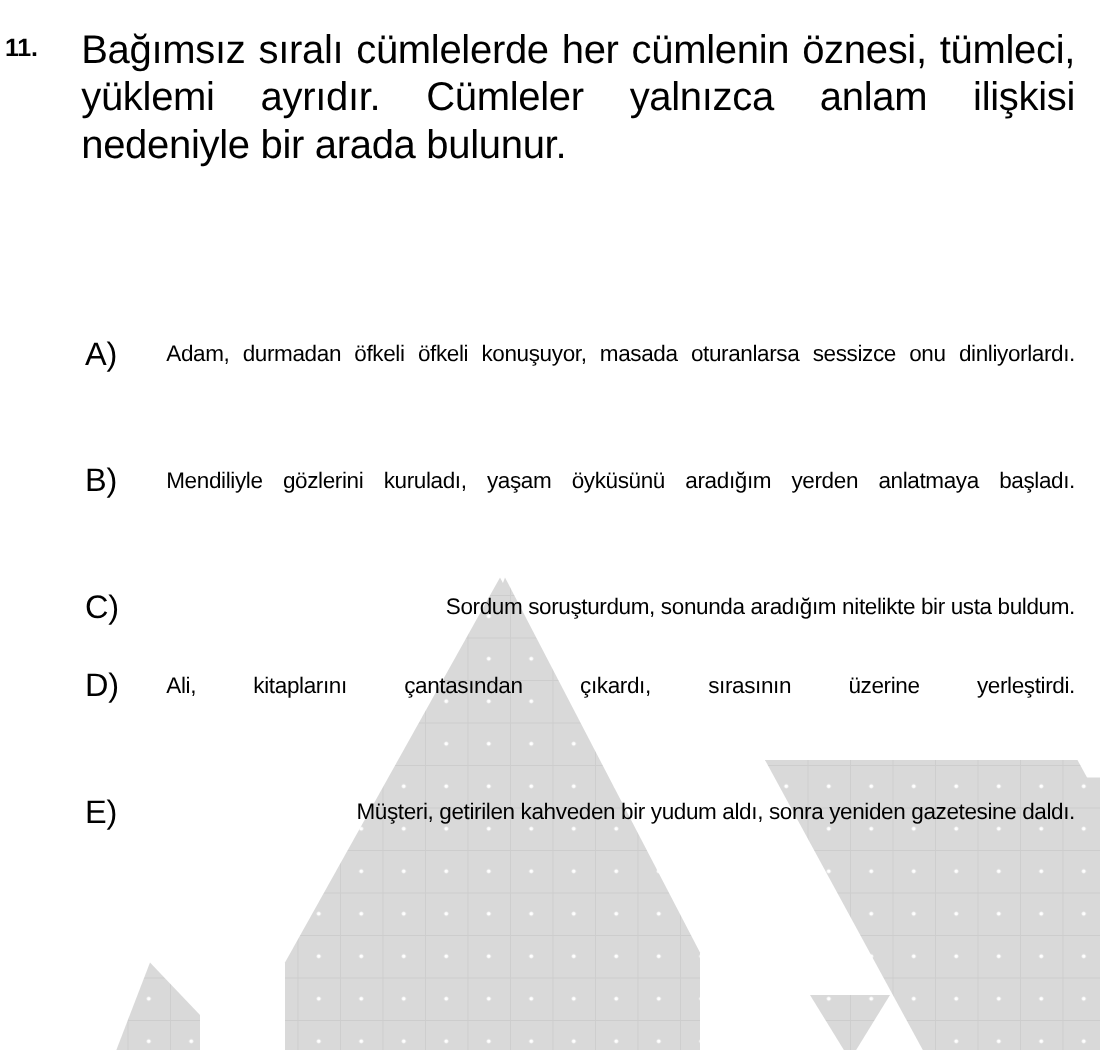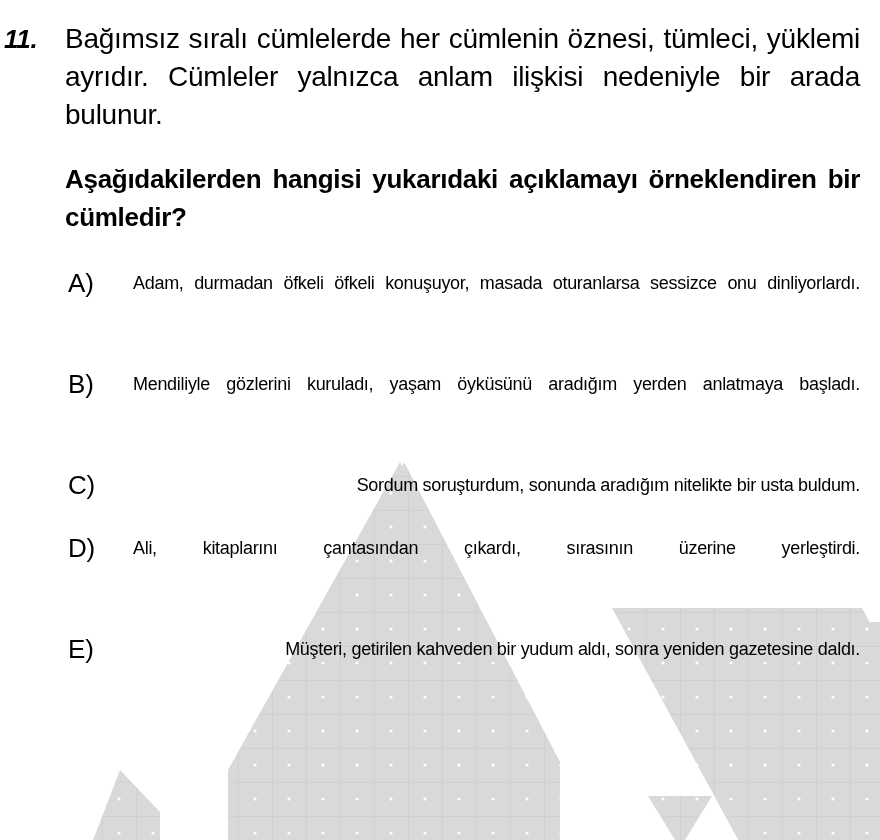--- a/index.html
+++ b/index.html
@@ -51,32 +51,31 @@
   .question-block {
     position: absolute;
     left: 4px;
     top: 20px;
     width: 856px;
     display: flex;
     align-items: flex-start;
   }
   .q-number {
     flex: 0 0 61px;
-    font-size: 26px;
+    font-size: 20px;
     font-weight: bold;
     line-height: 38px;
     letter-spacing: -0.2px;
     white-space: nowrap;
-    font-style: italic;
   }
   .q-body {
     flex: 1 1 auto;
   }
   .q-stem {
-    font-size: 28px;
+    font-size: 32px;
     line-height: 38px;
     text-align: justify;
     text-justify: inter-word;
     letter-spacing: -0.25px;
     hyphens: manual;
   }
 
   
   .q-prompt {
     margin-top: 26px;
@@ -174,21 +173,20 @@
   </div>
 
   <div class="content">
 
     <div class="question-block">
       <div class="q-number">11.</div>
 
       <div class="q-body">
         <div class="q-stem">Bağımsız sıralı cümlelerde her cümlenin öznesi, tümleci, yüklemi ayrıdır. Cümleler yalnızca anlam ilişkisi nedeniyle bir arada bulunur.</div>
 
-        <div class="q-prompt">Aşağıdakilerden hangisi yukarıdaki açıklamayı örneklendiren bir cümledir?</div>
       </div>
     </div>
 
     <div class="options">
 
       <div class="option">
         <span class="opt-letter">A)</span>
         <span class="opt-text">Adam, durmadan öfkeli öfkeli konuşuyor, masada oturanlarsa sessizce onu dinliyorlardı.</span>
       </div>
 

